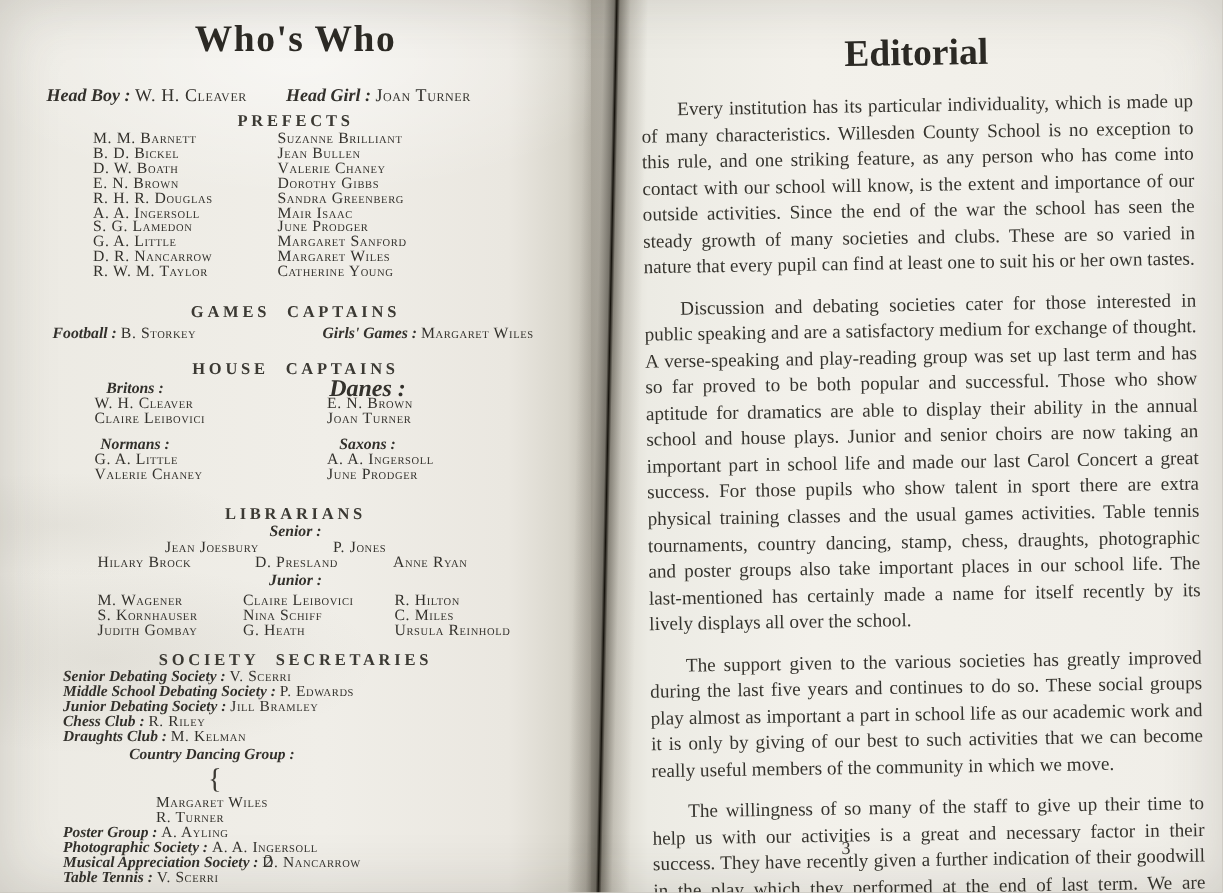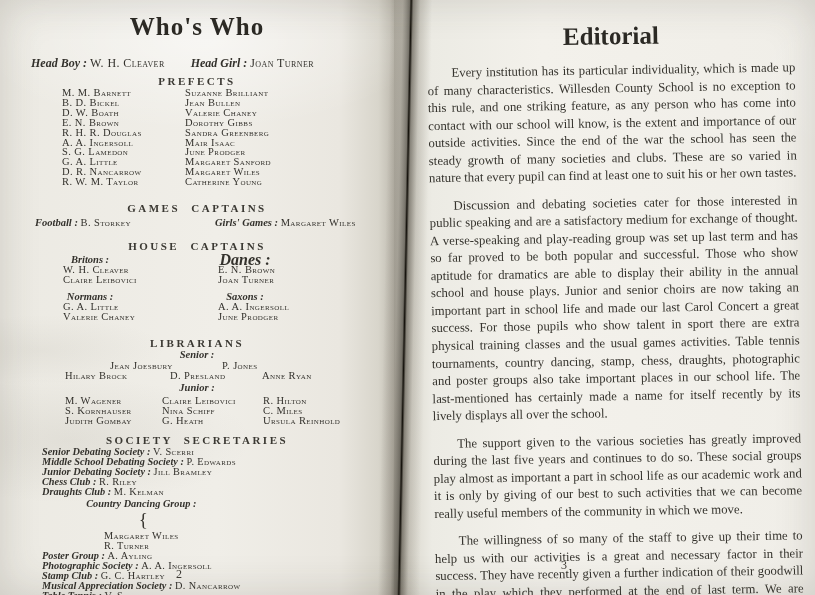--- a/index.html
+++ b/index.html
@@ -209,21 +209,20 @@
         <span class="lbl">Country Dancing Group :</span>
         <span class="brace">{</span>
         <span class="stack">
           <span class="sc" style="display:block;">Margaret Wiles</span>
           <span class="sc" style="display:block;">R. Turner</span>
         </span>
       </div>
 
       <div class="soc-item"><span class="lbl">Poster Group :</span> <span class="sc">A. Ayling</span></div>
       <div class="soc-item"><span class="lbl">Photographic Society :</span> <span class="sc">A. A. Ingersoll</span></div>
-      <div class="soc-item"><span class="lbl">Stamp Club :</span> <span class="sc">G. C. Hartley</span></div>
       <div class="soc-item"><span class="lbl">Musical Appreciation Society :</span> <span class="sc">D. Nancarrow</span></div>
       <div class="soc-item"><span class="lbl">Table Tennis :</span> <span class="sc">V. Scerri</span></div>
     </div>
 
     <div class="pagenum" style="top:567px; left:176px;">2</div>
   </div>
 
   <div class="page-right">
     <div class="rp-content">
       <div class="rp-title">Editorial</div>

